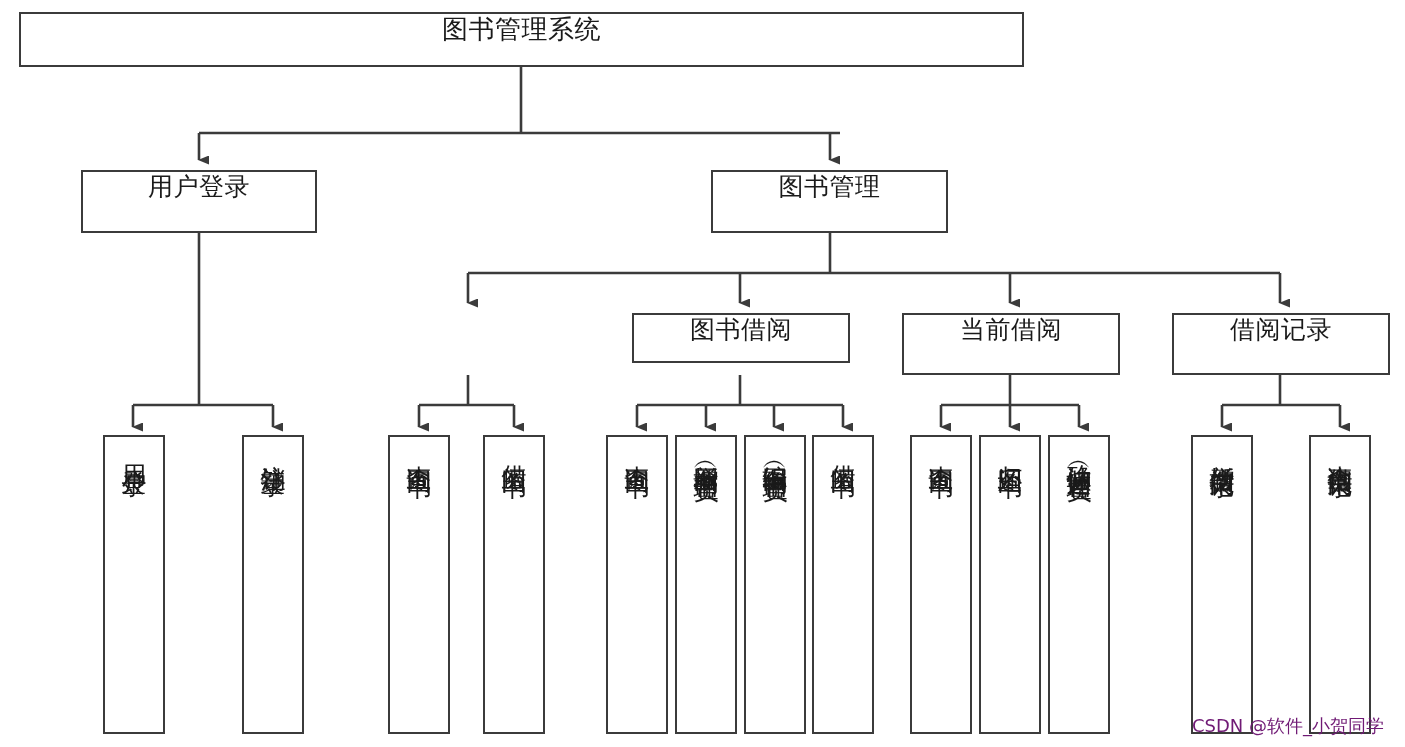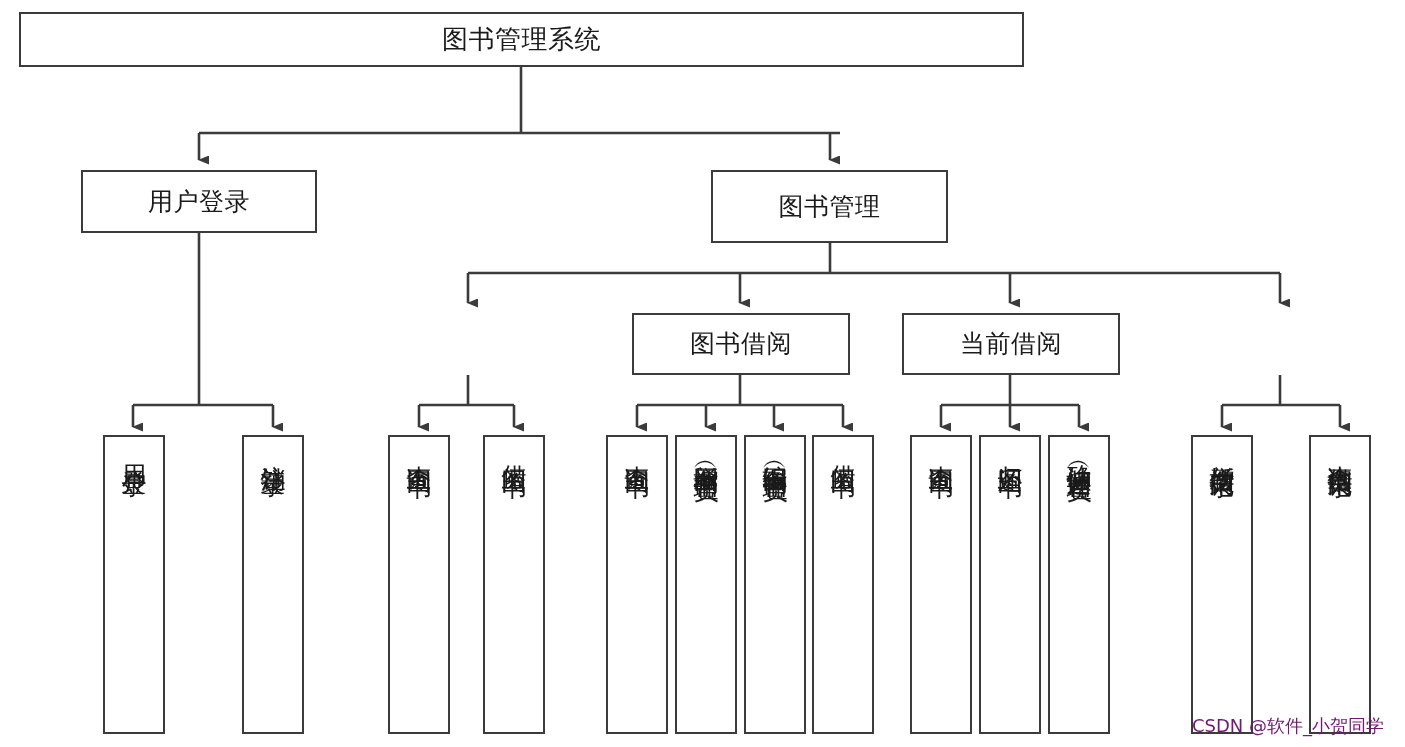--- a/index.html
+++ b/index.html
@@ -30,21 +30,21 @@
     width: 1405px;
     height: 747px;
     pointer-events: none;
   }
   .node {
     position: absolute;
     box-sizing: border-box;
     background: #ffffff;
     border: 2.4px solid #3b3b3b;
     display: flex;
-    align-items: center;
+    align-items: flex-start;
     justify-content: center;
     z-index: 3;
   }
   .node .node-label {
     display: block;
     text-align: center;
     line-height: 1.18;
     color: #1a1a1a;
     letter-spacing: 0.5px;
   }
@@ -138,30 +138,33 @@
     </g>
   </svg>
 
   <div class="node horiz root" style="left:19px; top:12px; width:1005px; height:55px;">
     <span class="node-label">图书管理系统</span>
   </div>
 
   <div class="node horiz" style="left:81px; top:170px; width:236px; height:63px;">
     <span class="node-label">用户登录</span>
   </div>
-  <div class="node horiz" style="left:711px; top:170px; width:237px; height:73px;">
+  <div class="node horiz" style="left:711px; top:170px; width:237px; height:63px;">
     <span class="node-label">图书管理</span>
   </div>
 
-  <div class="node horiz" style="left:632px; top:313px; width:218px; height:62px;">
+  <div class="node horiz" style="left:632px; top:313px; width:218px; height:50px;">
     <span class="node-label">图书借阅</span>
   </div>
   <div class="node horiz" style="left:902px; top:313px; width:218px; height:62px;">
     <span class="node-label">当前借阅</span>
   </div>
+  <div class="node horiz" style="left:1172px; top:313px; width:218px; height:62px;">
+    <span class="node-label">借阅记录</span>
+  </div>
 
   <div class="node vert" style="left:103px; top:435px; width:62px; height:299px;">
     <span class="node-label">用户登录</span>
   </div>
   <div class="node vert" style="left:242px; top:435px; width:62px; height:299px;">
     <span class="node-label">注销登录</span>
   </div>
 
   <div class="node vert" style="left:388px; top:435px; width:62px; height:299px;">
     <span class="node-label">查询图书</span>

